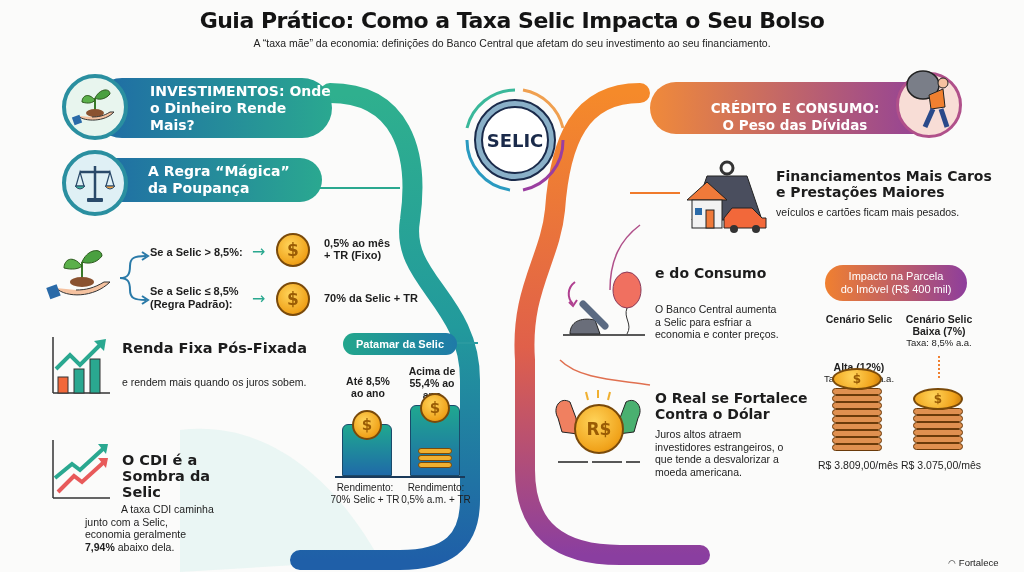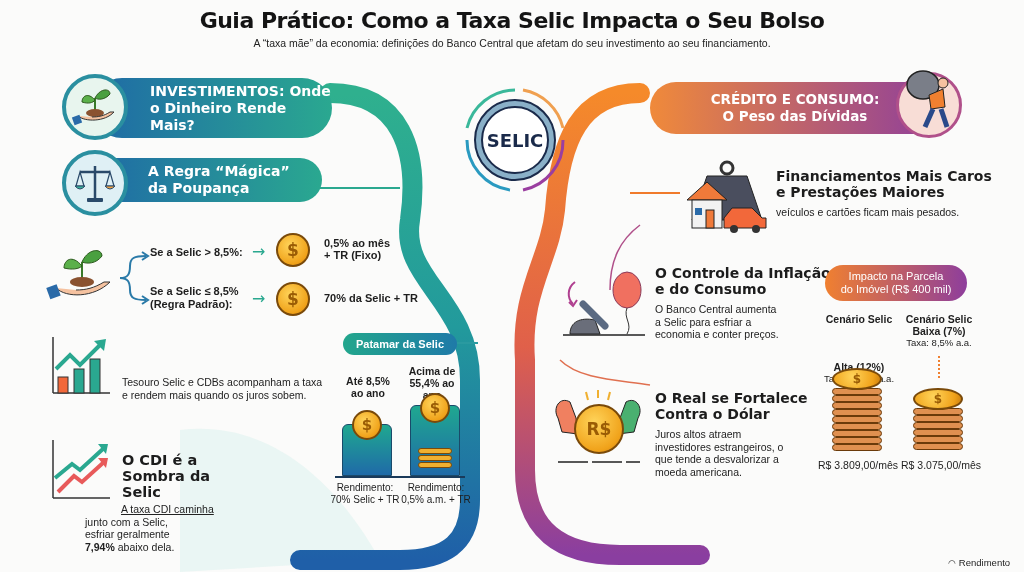--- a/index.html
+++ b/index.html
@@ -129,43 +129,43 @@
 <svg class="abs" style="left:50px; top:335px;" width="62" height="62">
   <line x1="3" y1="2" x2="3" y2="58" stroke="#333" stroke-width="1.5"></line>
   <line x1="3" y1="58" x2="60" y2="58" stroke="#333" stroke-width="1.5"></line>
   <rect x="8" y="42" width="10" height="16" fill="#f2683a" stroke="#333"></rect>
   <rect x="24" y="34" width="10" height="24" fill="#2aa890" stroke="#333"></rect>
   <rect x="40" y="24" width="10" height="34" fill="#2aa890" stroke="#333"></rect>
   <path d="M6 34 L20 20 L30 30 L52 8" fill="none" stroke="#2aa890" stroke-width="4"></path>
   <path d="M44 6 L56 4 L54 16Z" fill="#2aa890"></path>
 </svg>
 <div class="abs h" style="left:122px; top:340px; font-size:14.5px;">
+  <div>Renda Fixa Pós-Fixada</div>
 </div>
 <div class="abs p" style="left:122px; top:376px;">
-  <div>Tesouro Selic e CDBs acompanham a taxa</div>
   <div>e rendem mais quando os juros sobem.</div>
 </div>
 
 <svg class="abs" style="left:50px; top:438px;" width="62" height="62">
   <line x1="3" y1="2" x2="3" y2="60" stroke="#333" stroke-width="1.5"></line>
   <line x1="3" y1="60" x2="60" y2="60" stroke="#333" stroke-width="1.5"></line>
   <path d="M5 40 L22 26 L30 32 L54 10" fill="none" stroke="#2aa890" stroke-width="4"></path>
   <path d="M48 6 L58 6 L56 16Z" fill="#2aa890"></path>
   <path d="M8 54 L24 38 L32 44 L54 24" fill="none" stroke="#e85a5a" stroke-width="4"></path>
   <path d="M48 20 L58 20 L56 30Z" fill="#e85a5a"></path>
 </svg>
 <div class="abs h" style="left:122px; top:452px; font-size:14.5px;">
   <div>O CDI é a</div>
   <div>Sombra da</div>
   <div>Selic</div>
 </div>
 <div class="abs p" style="left:85px; top:503px;">
-  <div style="padding-left:36px;text-decoration:underline;">A taxa CDI caminha</div>
+  <div style="padding-left:36px;">A taxa CDI caminha</div>
   <div>junto com a Selic,</div>
-  <div>esfriar geralmente</div>
+  <div>economia geralmente</div>
   <div><b>7,94%</b><span> abaixo dela.</span></div>
 </div>
 
 <div class="pill" style="left:343px; top:333px; width:114px; height:22px; background:linear-gradient(90deg,#22a68c,#1f7aa8); justify-content:center; font-size:11px; font-family:'Liberation Sans',sans-serif;">
   <span>Patamar da Selic</span>
 </div>
 <div class="abs small-b center" style="left:340px; top:375px; width:56px; line-height:12px;">
   <div>Até 8,5%</div>
   <div>ao ano</div>
 </div>
@@ -197,21 +197,21 @@
     <path d="M60 10 A50 50 0 0 0 12 48" fill="none" stroke="#3ab89a" stroke-width="3"></path>
     <path d="M68 10 A50 50 0 0 1 108 48" fill="none" stroke="#f0a050" stroke-width="3"></path>
     <path d="M12 60 A50 50 0 0 0 55 110" fill="none" stroke="#2a9ac0" stroke-width="3"></path>
     <path d="M108 60 A50 50 0 0 1 68 110" fill="none" stroke="#9a3ea0" stroke-width="3"></path>
     <circle cx="60" cy="60" r="40" fill="#8ab0c8" stroke="#1a2a4a" stroke-width="2"></circle>
     <circle cx="60" cy="60" r="33" fill="#ffffff" stroke="#1a2a4a" stroke-width="2"></circle>
   </svg>
   <div class="abs" style="left:0; top:50px; width:120px; text-align:center; font-weight:bold; font-size:18px; color:#1a2a4a;">SELIC</div>
 </div>
 
-<div class="pill" style="left:650px; top:82px; width:290px; height:52px; background:linear-gradient(90deg,#f08a3a,#8e3e9c); padding-left:60px; font-size:13.5px; line-height:17px; text-align:center;">
+<div class="pill" style="left:650px; top:82px; width:290px; height:52px; background:linear-gradient(90deg,#f08a3a,#8e3e9c); padding-left:60px; font-size:13.5px; line-height:17px; text-align:center;align-items:flex-end;">
   <div style="width:170px;">
     <div>CRÉDITO E CONSUMO:</div>
     <div>O Peso das Dívidas</div>
   </div>
 </div>
 <div class="circle-icon" style="left:896px; top:72px; width:66px; height:66px; background:#f8ddd6; border:3px solid #b0508a;">
   <svg width="60" height="70" viewBox="0 0 60 70" style="margin-top:-10px;">
     <ellipse cx="24" cy="20" rx="16" ry="14" fill="#7a7e88" stroke="#222" stroke-width="1.5"></ellipse>
     <circle cx="44" cy="18" r="5" fill="#f5c2a0" stroke="#222"></circle>
     <path d="M30 30 L44 24 L46 42 L32 44Z" fill="#f08030" stroke="#222"></path>
@@ -241,21 +241,20 @@
 <svg class="abs" style="left:555px; top:262px;" width="95" height="80">
   <path d="M20 20 C12 26 12 36 18 42" fill="none" stroke="#b04090" stroke-width="2"></path>
   <path d="M14 40 L18 44 L22 38" fill="none" stroke="#b04090" stroke-width="2"></path>
   <path d="M15 72 C15 60 25 55 40 58 L45 72Z" fill="#6a6e7a" stroke="#222"></path>
   <line x1="28" y1="42" x2="50" y2="64" stroke="#5a6a82" stroke-width="7" stroke-linecap="round"></line>
   <line x1="8" y1="73" x2="90" y2="73" stroke="#222" stroke-width="1.5"></line>
   <ellipse cx="72" cy="28" rx="14" ry="18" fill="#f07060" stroke="#8a3a5a"></ellipse>
   <path d="M72 46 C68 56 78 62 72 72" fill="none" stroke="#333"></path>
 </svg>
 <div class="abs h" style="left:655px; top:265px; font-size:14px;">
-  <div>O Controle da Inflação</div>
   <div>e do Consumo</div>
 </div>
 <div class="abs p" style="left:655px; top:303px;">
   <div>O Banco Central aumenta</div>
   <div>a Selic para esfriar a</div>
   <div>economia e conter preços.</div>
 </div>
 
 <div class="abs" style="left:548px; top:388px; width:100px; height:80px;">
   <svg width="100" height="80" viewBox="0 0 100 80" class="abs" style="left:0; top:0;">
@@ -317,14 +316,14 @@
   <div style="height:7px; background:#e09050; border:1px solid #6a3a0a; border-radius:4px;"></div>
   <div style="height:7px; background:#e09050; border:1px solid #6a3a0a; border-radius:4px;"></div>
   <div style="height:7px; background:#e09050; border:1px solid #6a3a0a; border-radius:4px;"></div>
   <div style="height:7px; background:#e09050; border:1px solid #6a3a0a; border-radius:4px;"></div>
 </div>
 <div class="abs" style="left:815px; top:459px; width:86px; text-align:center; font-family:'Liberation Sans',sans-serif; font-size:10.5px;">R$ 3.809,00/mês</div>
 <div class="abs" style="left:898px; top:459px; width:86px; text-align:center; font-family:'Liberation Sans',sans-serif; font-size:10.5px;">R$ 3.075,00/mês</div>
 
 <div class="abs" style="left:948px; top:557px; font-family:'Liberation Sans',sans-serif; font-size:9.5px; color:#222; display:flex; align-items:center; gap:3px;">
   <span style="font-size:9px;">◠</span>
-  <span>Rendimento</span>
+  <span>Fortalece</span>
 </div>
 
 </body></html>

